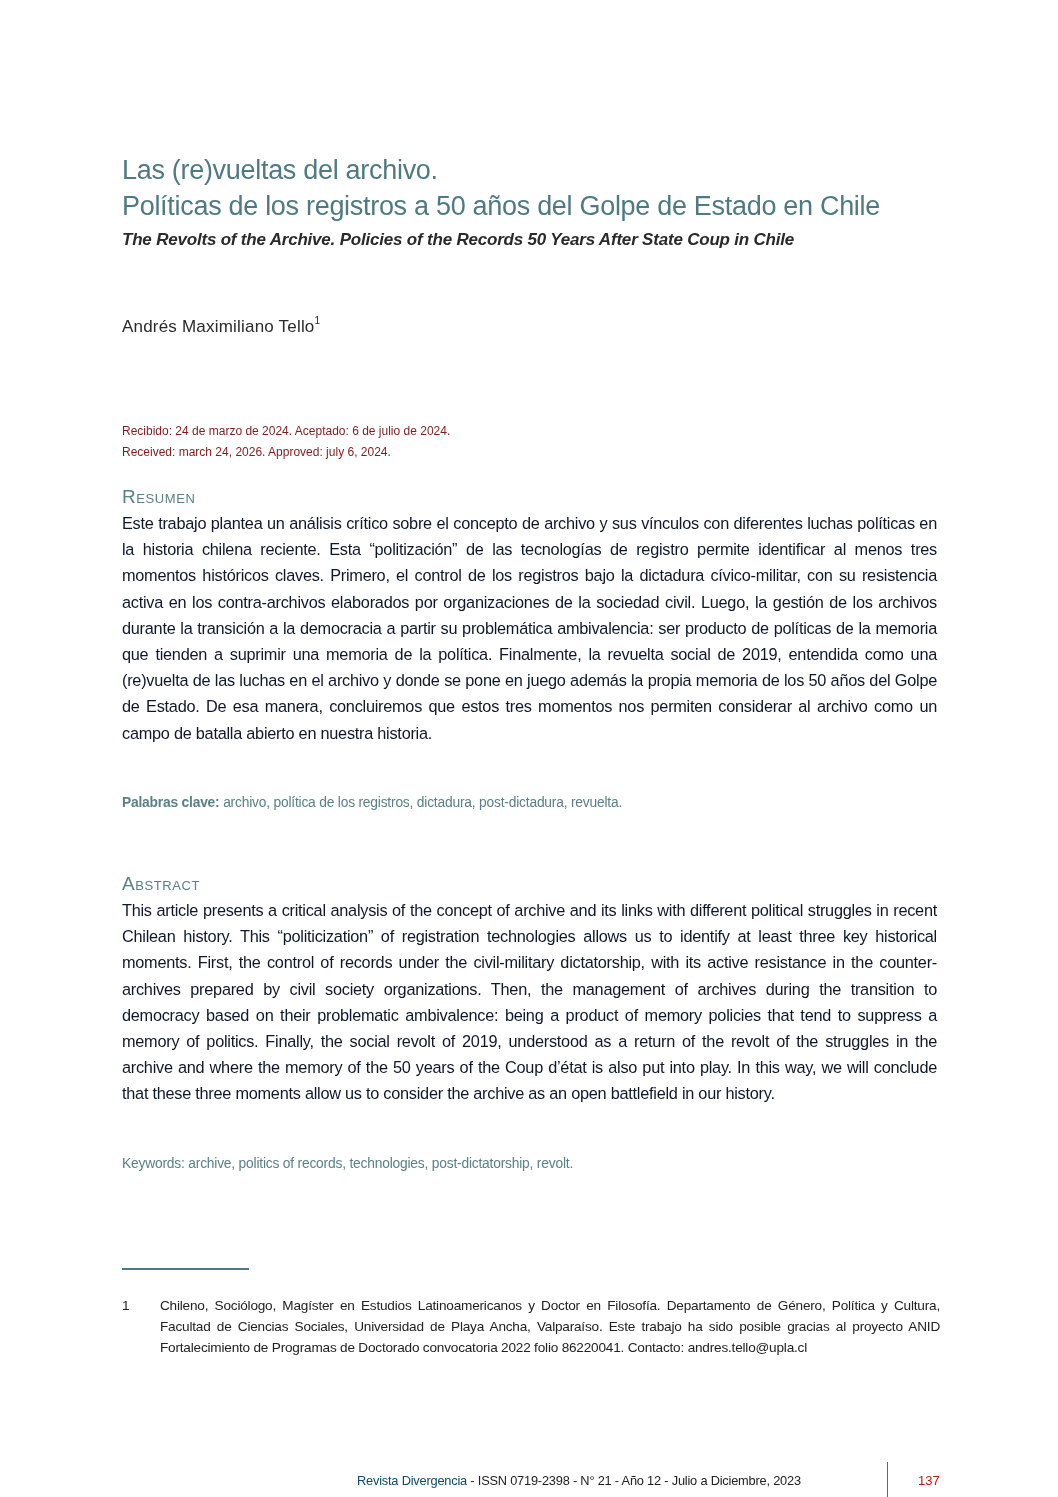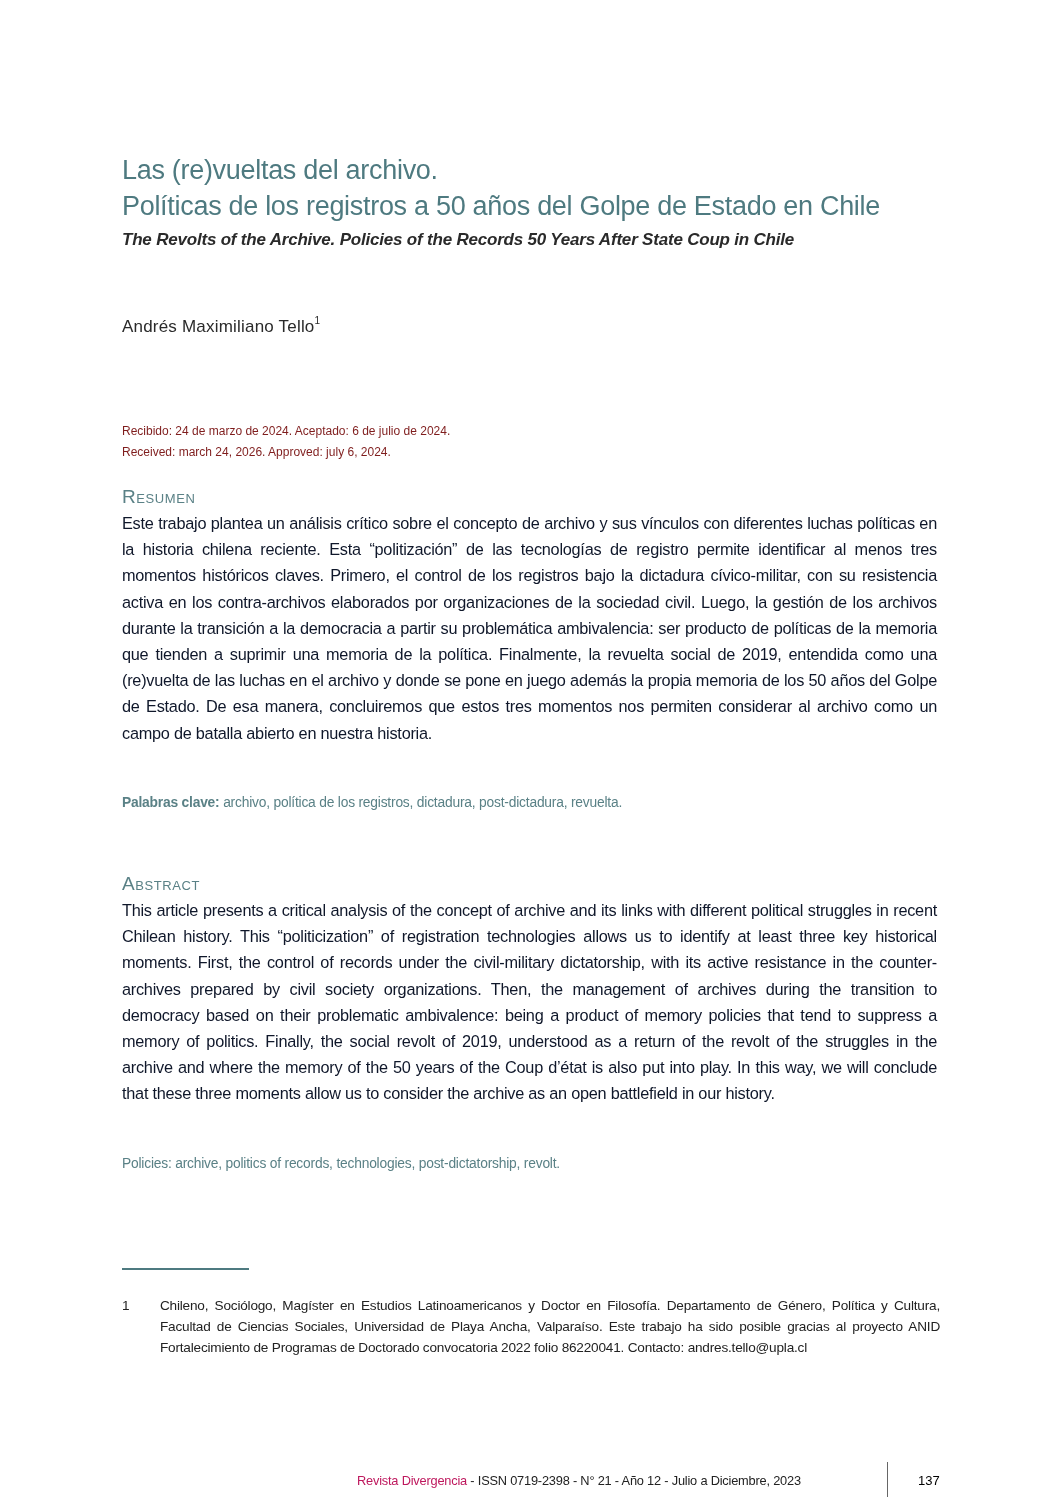--- a/index.html
+++ b/index.html
@@ -22,23 +22,23 @@
   .body-text { position: absolute; left: 122px; width: 815px; font-size: 16.3px;
                line-height: 26.2px; text-align: justify; color: #0f172a; letter-spacing: -0.25px; }
   .keywords { position: absolute; left: 122px; font-size: 13.8px; color: #5a8186; white-space: nowrap; letter-spacing: -0.2px; }
   .keywords .kw-label { font-weight: bold; }
   .fn-rule { position: absolute; left: 122px; top: 1252px; width: 127px; height: 2px; background: #4e7a80; }
   .footnote { position: absolute; left: 122px; top: 1279px; width: 818px; font-size: 13.6px;
               line-height: 21px; color: #222; letter-spacing: -0.2px; }
   .footnote .fn-num { position: absolute; left: 0; top: 0; }
   .footnote .fn-text { margin-left: 38px; text-align: justify; }
   .footer { position: absolute; top: 1457px; left: 357px; font-size: 12.8px; color: #222; white-space: nowrap; letter-spacing: -0.2px; }
-  .footer .journal { color: #be185d; }
+  .footer .journal { color: #0c4a6e; }
   .footer-sep { position: absolute; left: 887px; top: 1446px; width: 1px; height: 36px; background: #666; }
-  .page-num { position: absolute; left: 918px; top: 1457px; font-size: 13px; color: #000000; text-align: center; }
+  .page-num { position: absolute; left: 918px; top: 1457px; font-size: 13px; color: #b91c1c; text-align: center; }
 </style>
 </head>
 <body>
 
 <div class="page">
 
   <h1 class="title" style="margin:0;font-weight:normal;">
     <span class="line">Las (re)vueltas del archivo.</span>
     <span class="line">Políticas de los registros a 50 años del Golpe de Estado en Chile</span>
   </h1>
@@ -57,21 +57,21 @@
   <div class="section-head" style="top:470px;">Resumen</div>
   <p class="body-text" style="top:494px;margin:0;">Este trabajo plantea un análisis crítico sobre el concepto de archivo y sus vínculos con diferentes luchas políticas en la historia chilena reciente. Esta “politización” de las tecnologías de registro permite identificar al menos tres momentos históricos claves. Primero, el control de los registros bajo la dictadura cívico-militar, con su resistencia activa en los contra-archivos elaborados por organizaciones de la sociedad civil. Luego, la gestión de los archivos durante la transición a la democracia a partir su problemática ambivalencia: ser producto de políticas de la memoria que tienden a suprimir una memoria de la política. Finalmente, la revuelta social de 2019, entendida como una (re)vuelta de las luchas en el archivo y donde se pone en juego además la propia memoria de los 50 años del Golpe de Estado. De esa manera, concluiremos que estos tres momentos nos permiten considerar al archivo como un campo de batalla abierto en nuestra historia.</p>
   <div class="keywords" style="top:779px;">
     <span class="kw-label">Palabras clave:</span>
     <span>archivo, política de los registros, dictadura, post-dictadura, revuelta.</span>
   </div>
 
   <div class="section-head" style="top:857px;">Abstract</div>
   <p class="body-text" style="top:881px;margin:0;">This article presents a critical analysis of the concept of archive and its links with different political struggles in recent Chilean history. This “politicization” of registration technologies allows us to identify at least three key historical moments. First, the control of records under the civil-military dictatorship, with its active resistance in the counter-archives prepared by civil society organizations. Then, the management of archives during the transition to democracy based on their problematic ambivalence: being a product of memory policies that tend to suppress a memory of politics. Finally, the social revolt of 2019, understood as a return of the revolt of the struggles in the archive and where the memory of the 50 years of the Coup d’état is also put into play. In this way, we will conclude that these three moments allow us to consider the archive as an open battlefield in our history.</p>
   <div class="keywords" style="top:1140px;">
-    <span>Policies:</span>
+    <span>Keywords:</span>
     <span>archive, politics of records, technologies, post-dictatorship, revolt.</span>
   </div>
 
   <div class="fn-rule"></div>
 
   <div class="footnote">
     <span class="fn-num">1</span>
     <div class="fn-text">Chileno, Sociólogo, Magíster en Estudios Latinoamericanos y Doctor en Filosofía. Departamento de Género, Política y Cultura, Facultad de Ciencias Sociales, Universidad de Playa Ancha, Valparaíso. Este trabajo ha sido posible gracias al proyecto ANID Fortalecimiento de Programas de Doctorado convocatoria 2022 folio 86220041. Contacto: andres.tello@upla.cl</div>
   </div>
 

